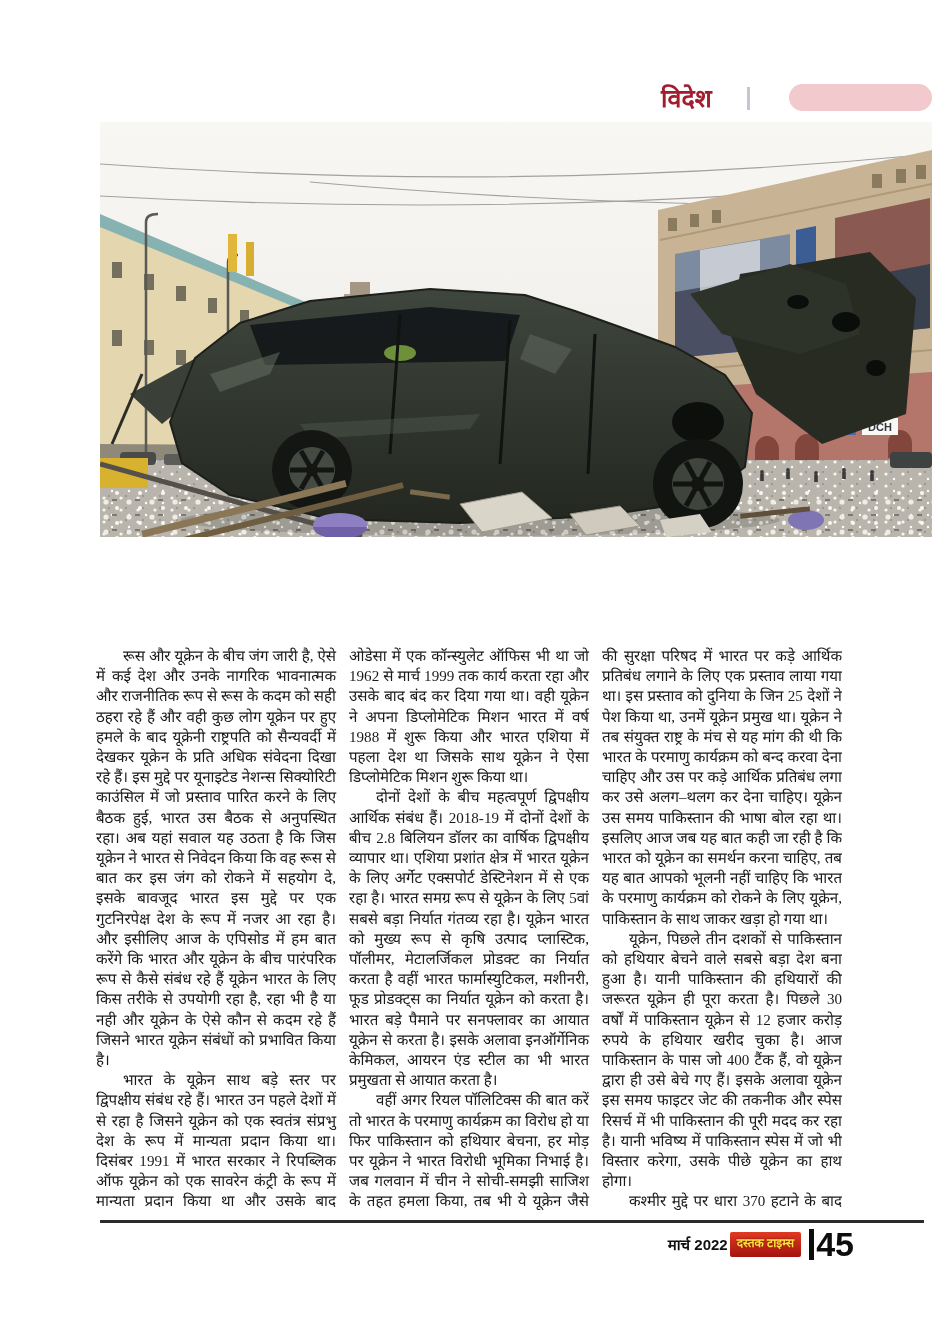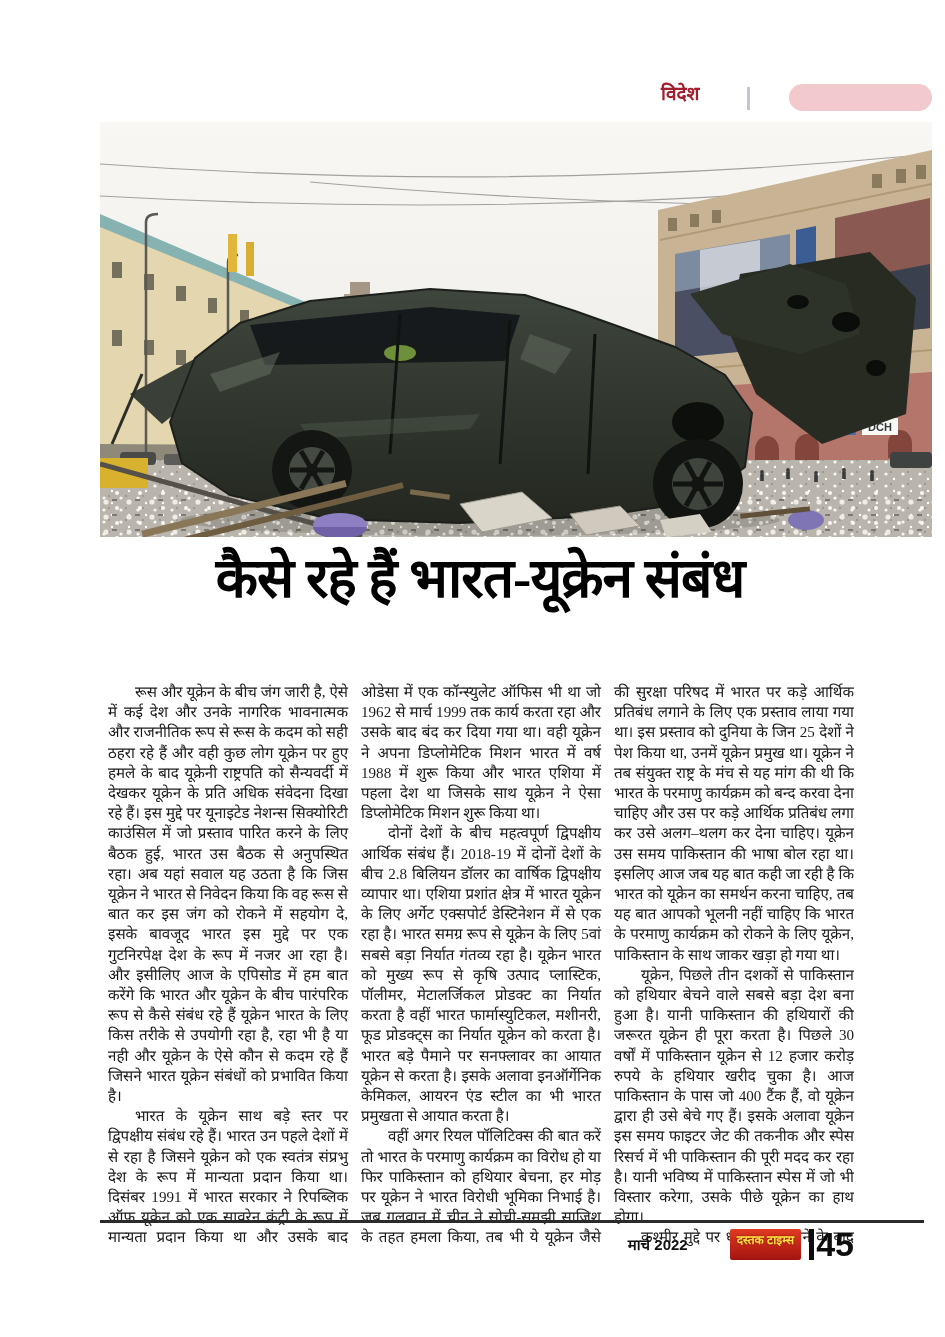--- a/index.html
+++ b/index.html
@@ -1,40 +1,40 @@
 <!DOCTYPE html>
 <html><head>
 <meta charset="utf-8">
 <style>
   html,body{margin:0;padding:0;background:#ffffff;}
   .page{position:relative;width:945px;height:1337px;background:#ffffff;overflow:hidden;
         font-family:"Liberation Serif", serif;color:#1c1c1c;}
   
-  .section-label{position:absolute;left:661px;top:80px;font-size:19px;font-weight:bold;color:#a21e2f;}
+  .section-label{position:absolute;left:661px;top:80px;font-size:25px;font-weight:bold;color:#a21e2f;}
   .header-divider{position:absolute;left:747px;top:87px;width:3px;height:23px;background:#c6c6d0;}
   .header-pill{position:absolute;left:789px;top:84px;width:143px;height:27px;background:#f2c9cd;border-radius:14px;}
   
   .photo{position:absolute;left:100px;top:122px;width:832px;height:415px;overflow:hidden;}
   .photo svg{display:block;width:832px;height:415px;}
   
   .headline{position:absolute;left:100px;top:536px;width:760px;margin:0;text-align:center;
             font-size:55px;line-height:86px;font-weight:bold;color:#000;letter-spacing:-1px;}
   
-  .columns{position:absolute;left:108px;top:646px;width:746px;height:566px;display:flex;gap:13px;overflow:hidden;margin-top:36px;}
+  .columns{position:absolute;left:96px;top:646px;width:746px;height:566px;display:flex;gap:13px;overflow:hidden;}
   .col{flex:1;font-size:15.1px;line-height:20.2px;text-align:justify;color:#191919;}
   .col p{margin:0;}
   .col p.indent{text-indent:27px;}
   
   .footer-rule{position:absolute;left:100px;top:1220px;width:824px;height:3px;background:#2b2b2b;}
   .footer{position:absolute;left:100px;top:1226px;width:754px;height:36px;display:flex;
           justify-content:flex-end;align-items:center;gap:2px;}
   .issue-date{font-family:"Liberation Sans",sans-serif;font-weight:bold;font-size:15px;color:#111;}
   .magazine-logo{font-family:"Liberation Sans",sans-serif;font-weight:bold;font-size:12px;
                  color:#ffe23d;background:linear-gradient(#e03a22,#a31410);
-                 padding:2px 7px 12px 7px;border-radius:2px;text-shadow:0 0 2px #7a0d06;white-space:nowrap;margin-left:40px;}
+                 padding:2px 7px 6px 7px;border-radius:2px;text-shadow:0 0 2px #7a0d06;white-space:nowrap;}
   .footer-bar{width:5px;height:31px;background:#0d0d0d;margin-left:6px;}
   .page-number{font-family:"Liberation Sans",sans-serif;font-weight:bold;font-size:34px;color:#0d0d0d;}
 </style>
 </head>
 <body>
 
 <div class="page">
 
   <span class="section-label">विदेश</span>
   <span class="header-divider"></span>
@@ -276,21 +276,20 @@
           <ellipse cx="240" cy="403" rx="27" ry="12" fill="#8d7fc2"></ellipse>
           <path d="M213,405 a27,12 0 0 0 54,0 z" fill="#6f60a8"></path>
           <ellipse cx="706" cy="398" rx="18" ry="10" fill="#7f74b4"></ellipse>
           <rect x="310" y="370" width="40" height="5" fill="#7a6a4e" transform="rotate(8 330 372)"></rect>
           <rect x="640" y="388" width="70" height="5" fill="#60503a" transform="rotate(-6 675 390)"></rect>
         </g>
       </g>
     </svg>
   </div>
 
-  <h1 class="headline">कैसे रहे हैं भारत-यूक्रेन संबंध</h1>
 
   <div class="columns">
     <div class="col">
       <p class="indent">रूस और यूक्रेन के बीच जंग जारी है, ऐसे में कई देश और उनके नागरिक भावनात्मक और राजनीतिक रूप से रूस के कदम को सही ठहरा रहे हैं और वही कुछ लोग यूक्रेन पर हुए हमले के बाद यूक्रेनी राष्ट्रपति को सैन्यवर्दी में देखकर यूक्रेन के प्रति अधिक संवेदना दिखा रहे हैं। इस मुद्दे पर यूनाइटेड नेशन्स सिक्योरिटी काउंसिल में जो प्रस्ताव पारित करने के लिए बैठक हुई, भारत उस बैठक से अनुपस्थित रहा। अब यहां सवाल यह उठता है कि जिस यूक्रेन ने भारत से निवेदन किया कि वह रूस से बात कर इस जंग को रोकने में सहयोग दे, इसके बावजूद भारत इस मुद्दे पर एक गुटनिरपेक्ष देश के रूप में नजर आ रहा है। और इसीलिए आज के एपिसोड में हम बात करेंगे कि भारत और यूक्रेन के बीच पारंपरिक रूप से कैसे संबंध रहे हैं यूक्रेन भारत के लिए किस तरीके से उपयोगी रहा है, रहा भी है या नही और यूक्रेन के ऐसे कौन से कदम रहे हैं जिसने भारत यूक्रेन संबंधों को प्रभावित किया है।</p>
       <p class="indent">भारत के यूक्रेन साथ बड़े स्तर पर द्विपक्षीय संबंध रहे हैं। भारत उन पहले देशों में से रहा है जिसने यूक्रेन को एक स्वतंत्र संप्रभु देश के रूप में मान्यता प्रदान किया था। दिसंबर 1991 में भारत सरकार ने रिपब्लिक ऑफ यूक्रेन को एक सावरेन कंट्री के रूप में मान्यता प्रदान किया था और उसके बाद जनवरी 1992 में यूक्रेन और भारत के बीच कूटनीतिक संबंध स्थापित किए गए थे। मई 1992 में यूक्रेन की राजधानी की कीव में भारत का दूतावास खोला गया था।  भारत का यूक्रेन के</p>
     </div>
     <div class="col">
       <p>ओडेसा में एक कॉन्स्युलेट ऑफिस भी था जो 1962 से मार्च 1999 तक कार्य करता रहा और उसके बाद बंद कर दिया गया था। वही यूक्रेन ने अपना डिप्लोमेटिक मिशन भारत में वर्ष 1988 में शुरू किया और भारत एशिया में पहला देश था जिसके साथ यूक्रेन ने ऐसा डिप्लोमेटिक मिशन शुरू किया था।</p>
       <p class="indent">दोनों देशों के बीच महत्वपूर्ण द्विपक्षीय आर्थिक संबंध हैं। 2018-19 में दोनों देशों के बीच 2.8 बिलियन डॉलर का वार्षिक द्विपक्षीय व्यापार था। एशिया प्रशांत क्षेत्र में भारत यूक्रेन के लिए अर्गेट एक्सपोर्ट डेस्टिनेशन में से एक रहा है। भारत समग्र रूप से यूक्रेन के लिए 5वां सबसे बड़ा निर्यात गंतव्य रहा है। यूक्रेन भारत को मुख्य रूप से कृषि उत्पाद प्लास्टिक, पॉलीमर, मेटालर्जिकल प्रोडक्ट का निर्यात करता है वहीं भारत फार्मास्युटिकल, मशीनरी, फूड प्रोडक्ट्स का निर्यात यूक्रेन को करता है। भारत बड़े पैमाने पर सनफ्लावर का आयात यूक्रेन से करता है। इसके अलावा इनऑर्गेनिक केमिकल, आयरन एंड स्टील का भी भारत प्रमुखता से आयात करता है।</p>
       <p class="indent">वहीं अगर रियल पॉलिटिक्स की बात करें तो भारत के परमाणु कार्यक्रम का विरोध हो या फिर पाकिस्तान को हथियार बेचना, हर मोड़ पर यूक्रेन ने भारत विरोधी भूमिका निभाई है। जब गलवान में चीन ने सोची-समझी साजिश के तहत हमला किया, तब भी ये यूक्रेन जैसे देश भारत की मदद के लिए नहीं आए। वर्ष 1998 में जब भारत ने पोखरण में परमाणु परीक्षण किया था, उस समय संयुक्त राष्ट्र</p>

